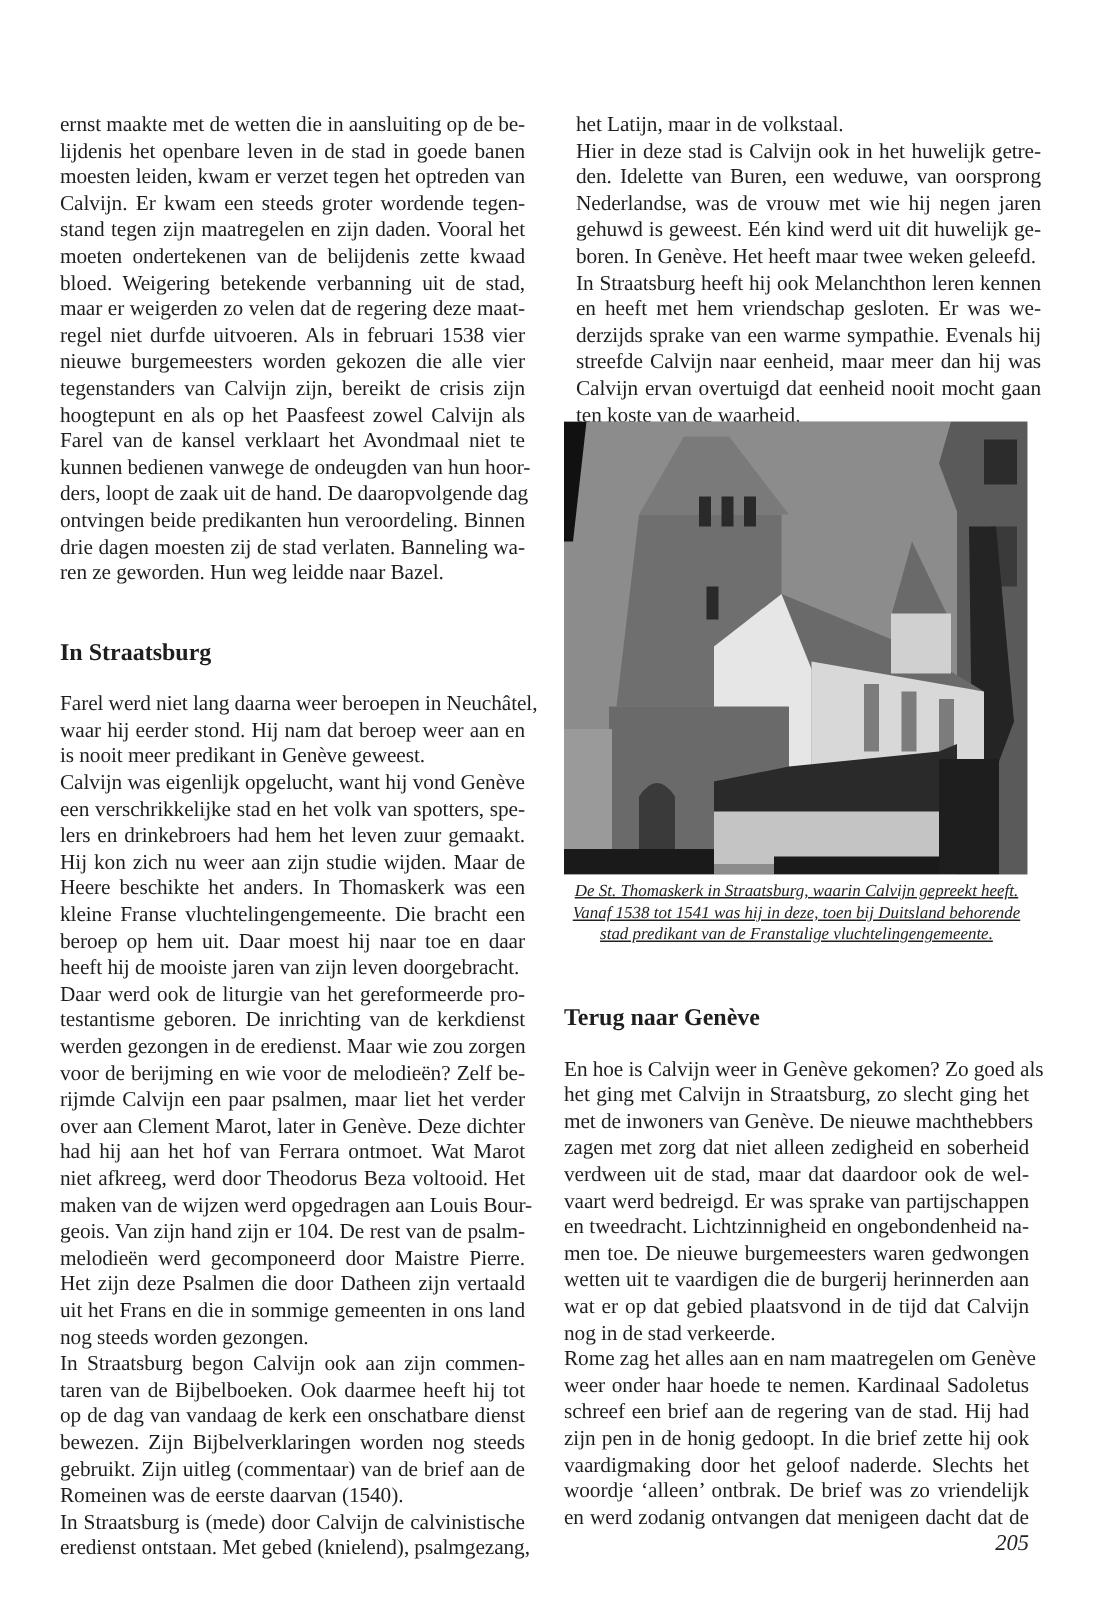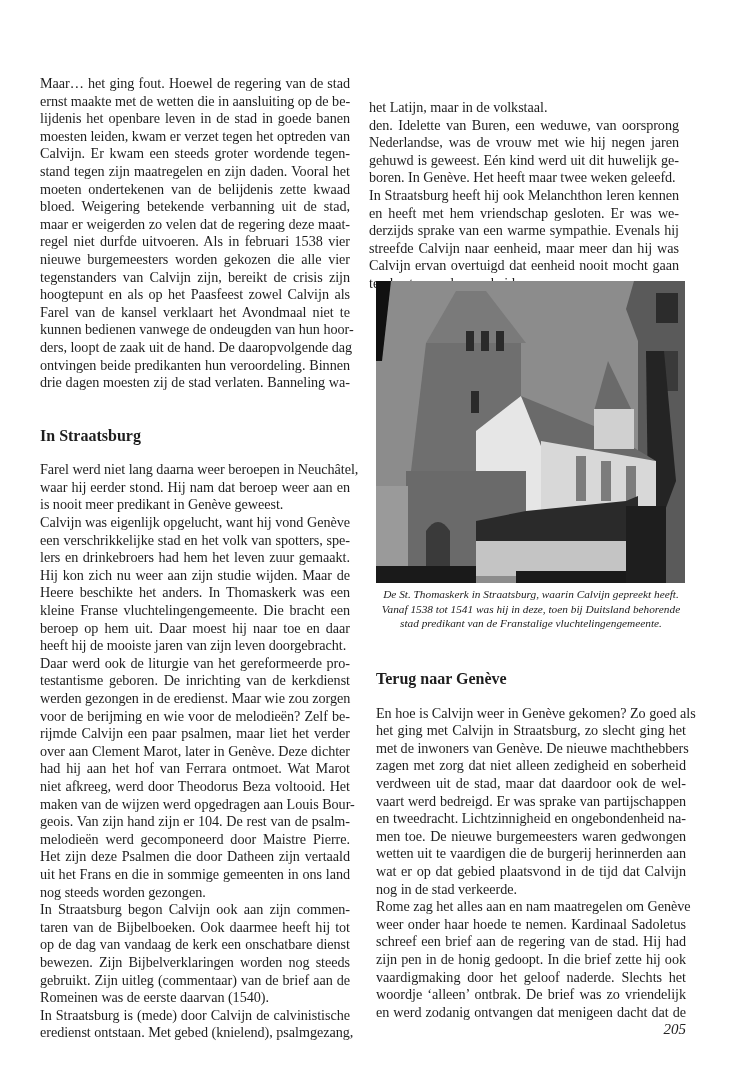--- a/index.html
+++ b/index.html
@@ -3,21 +3,21 @@
 <meta charset="utf-8">
 <style>
   html, body { margin: 0; padding: 0; background: #ffffff; }
   body {
     width: 738px; height: 1068px; position: relative; overflow: hidden;
     font-family: "Liberation Serif", "DejaVu Serif", serif;
     color: #1e1e1e;
   }
   .col { position: absolute; width: 310px; }
   .col-left { left: 40px; top: 75px; }
-  .col-right { left: 369px; top: 75px; margin-top: 24px; }
+  .col-right { left: 384px; top: 75px; }
   .line {
     display: block; height: 17.6px; line-height: 17.6px; font-size: 14.2px;
     text-align: justify; text-align-last: justify; white-space: nowrap;
     overflow: visible; letter-spacing: -0.05px;
   }
   .line.last { text-align-last: left; }
   .heading {
     font-weight: bold; font-size: 16px; line-height: 17.6px; height: 17.6px;
     display: block;
   }
@@ -26,49 +26,49 @@
   .photo {
     position: absolute; left: 376px; top: 281px; width: 309px; height: 302px;
     background: #8a8a8a; overflow: hidden;
   }
   .photo svg { display: block; width: 100%; height: 100%; }
   .caption {
     position: absolute; left: 370px; top: 587px; width: 322px;
     font-style: italic; font-size: 11.3px; line-height: 14.6px; text-align: center;
     color: #222;
   }
-  .caption span { display: block; white-space: nowrap; }
+  .caption span { display: block; white-space: nowrap; text-decoration: underline; }
   .right-lower { position: absolute; left: 376px; top: 658px; width: 310px; margin-top: 12px; }
   .page-number {
     position: absolute; right: 52px; top: 1021px; font-size: 15px; color: #222; font-style: italic;
   }
 </style>
 </head>
 <body>
 
 <div class="col col-left">
   <div id="left-intro">
-      <span class="line">Maar… het ging fout. Hoewel de regering van de stad</span>
       <span class="line">ernst maakte met de wetten die in aansluiting op de be-</span>
       <span class="line">lijdenis het openbare leven in de stad in goede banen</span>
       <span class="line">moesten leiden, kwam er verzet tegen het optreden van</span>
       <span class="line">Calvijn. Er kwam een steeds groter wordende tegen-</span>
       <span class="line">stand tegen zijn maatregelen en zijn daden. Vooral het</span>
       <span class="line">moeten ondertekenen van de belijdenis zette kwaad</span>
       <span class="line">bloed. Weigering betekende verbanning uit de stad,</span>
       <span class="line">maar er weigerden zo velen dat de regering deze maat-</span>
       <span class="line">regel niet durfde uitvoeren. Als in februari 1538 vier</span>
       <span class="line">nieuwe burgemeesters worden gekozen die alle vier</span>
       <span class="line">tegenstanders van Calvijn zijn, bereikt de crisis zijn</span>
       <span class="line">hoogtepunt en als op het Paasfeest zowel Calvijn als</span>
       <span class="line">Farel van de kansel verklaart het Avondmaal niet te</span>
       <span class="line">kunnen bedienen vanwege de ondeugden van hun hoor-</span>
       <span class="line">ders, loopt de zaak uit de hand. De daaropvolgende dag</span>
       <span class="line">ontvingen beide predikanten hun veroordeling. Binnen</span>
       <span class="line">drie dagen moesten zij de stad verlaten. Banneling wa-</span>
+      <span class="line last">ren ze geworden. Hun weg leidde naar Bazel.</span>
     </div>
   <div class="gap-heading-before"></div>
   <div class="heading">In Straatsburg</div>
   <div class="gap-heading-after"></div>
   <div id="left-section">
       <span class="line">Farel werd niet lang daarna weer beroepen in Neuchâtel,</span>
       <span class="line">waar hij eerder stond. Hij nam dat beroep weer aan en</span>
       <span class="line last">is nooit meer predikant in Genève geweest.</span>
       <span class="line">Calvijn was eigenlijk opgelucht, want hij vond Genève</span>
       <span class="line">een verschrikkelijke stad en het volk van spotters, spe-</span>
@@ -98,20 +98,21 @@
       <span class="line">bewezen. Zijn Bijbelverklaringen worden nog steeds</span>
       <span class="line">gebruikt. Zijn uitleg (commentaar) van de brief aan de</span>
       <span class="line last">Romeinen was de eerste daarvan (1540).</span>
       <span class="line">In Straatsburg is (mede) door Calvijn de calvinistische</span>
       <span class="line">eredienst ontstaan. Met gebed (knielend), psalmgezang,</span>
     </div>
 </div>
 
 <div class="col col-right" id="right-upper">
     <span class="line last">het Latijn, maar in de volkstaal.</span>
+    <span class="line">Hier in deze stad is Calvijn ook in het huwelijk getre-</span>
     <span class="line">den. Idelette van Buren, een weduwe, van oorsprong</span>
     <span class="line">Nederlandse, was de vrouw met wie hij negen jaren</span>
     <span class="line">gehuwd is geweest. Eén kind werd uit dit huwelijk ge-</span>
     <span class="line last">boren. In Genève. Het heeft maar twee weken geleefd.</span>
     <span class="line">In Straatsburg heeft hij ook Melanchthon leren kennen</span>
     <span class="line">en heeft met hem vriendschap gesloten. Er was we-</span>
     <span class="line">derzijds sprake van een warme sympathie. Evenals hij</span>
     <span class="line">streefde Calvijn naar eenheid, maar meer dan hij was</span>
     <span class="line">Calvijn ervan overtuigd dat eenheid nooit mocht gaan</span>
     <span class="line last">ten koste van de waarheid.</span>

